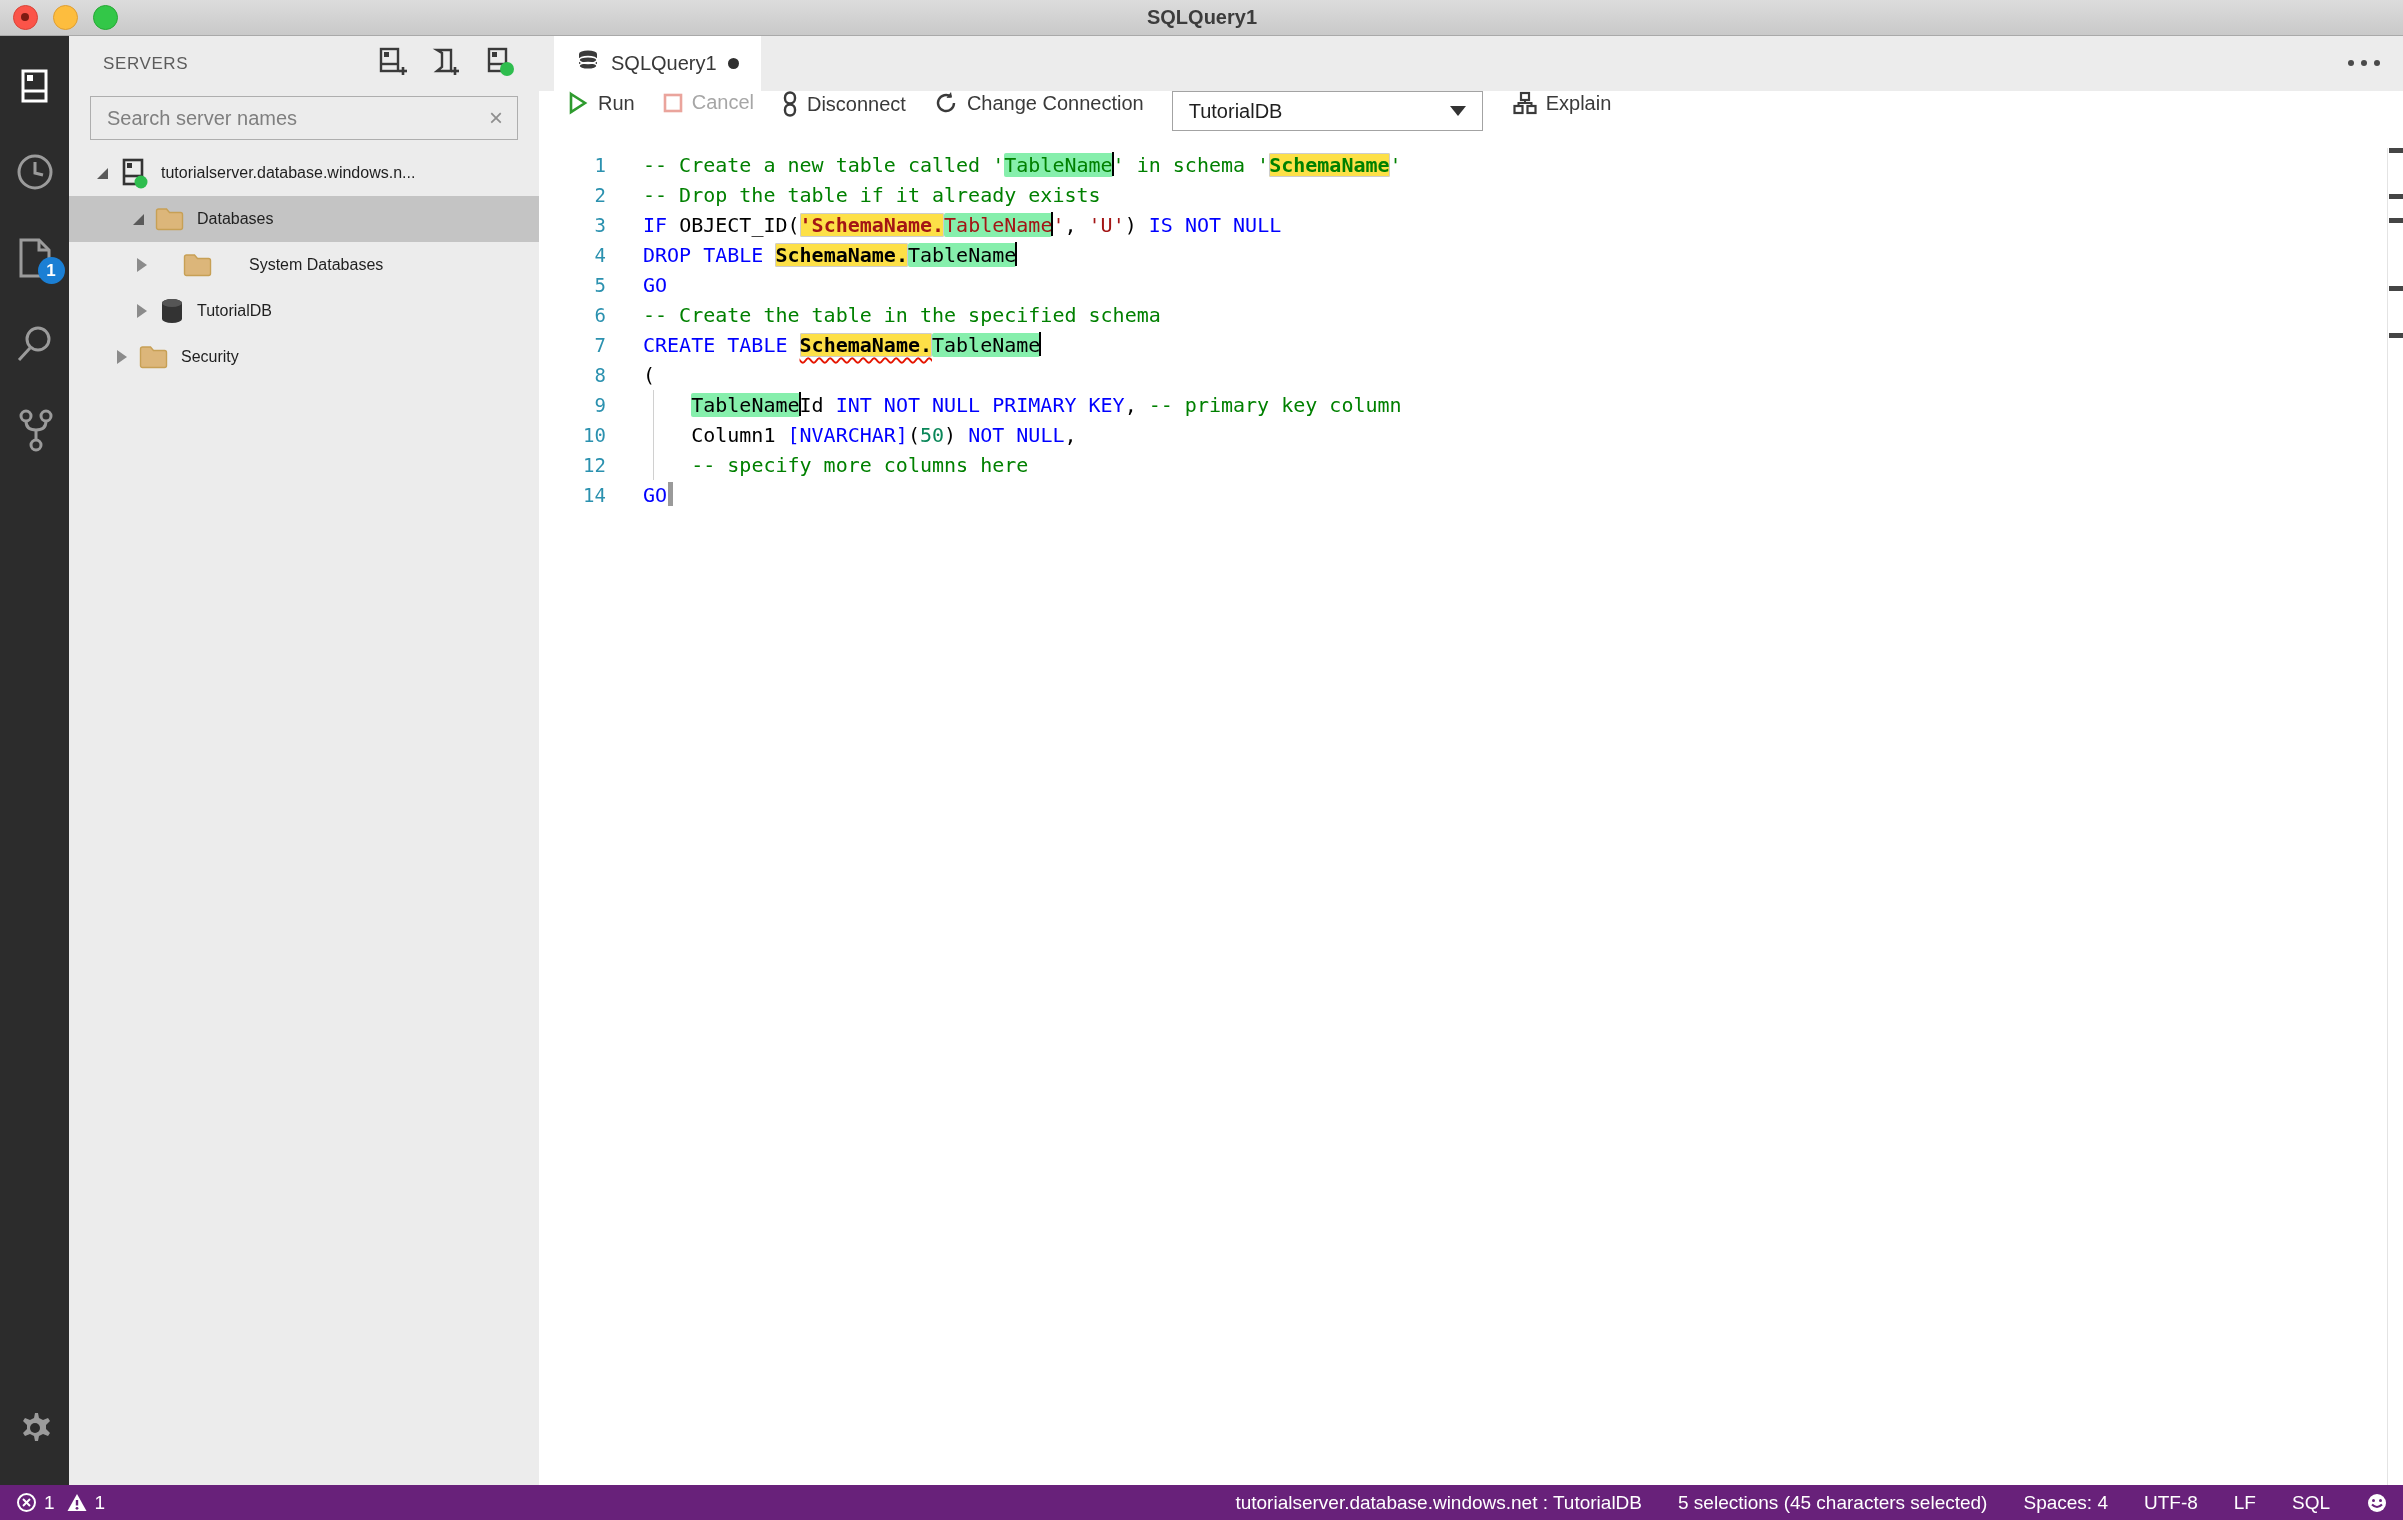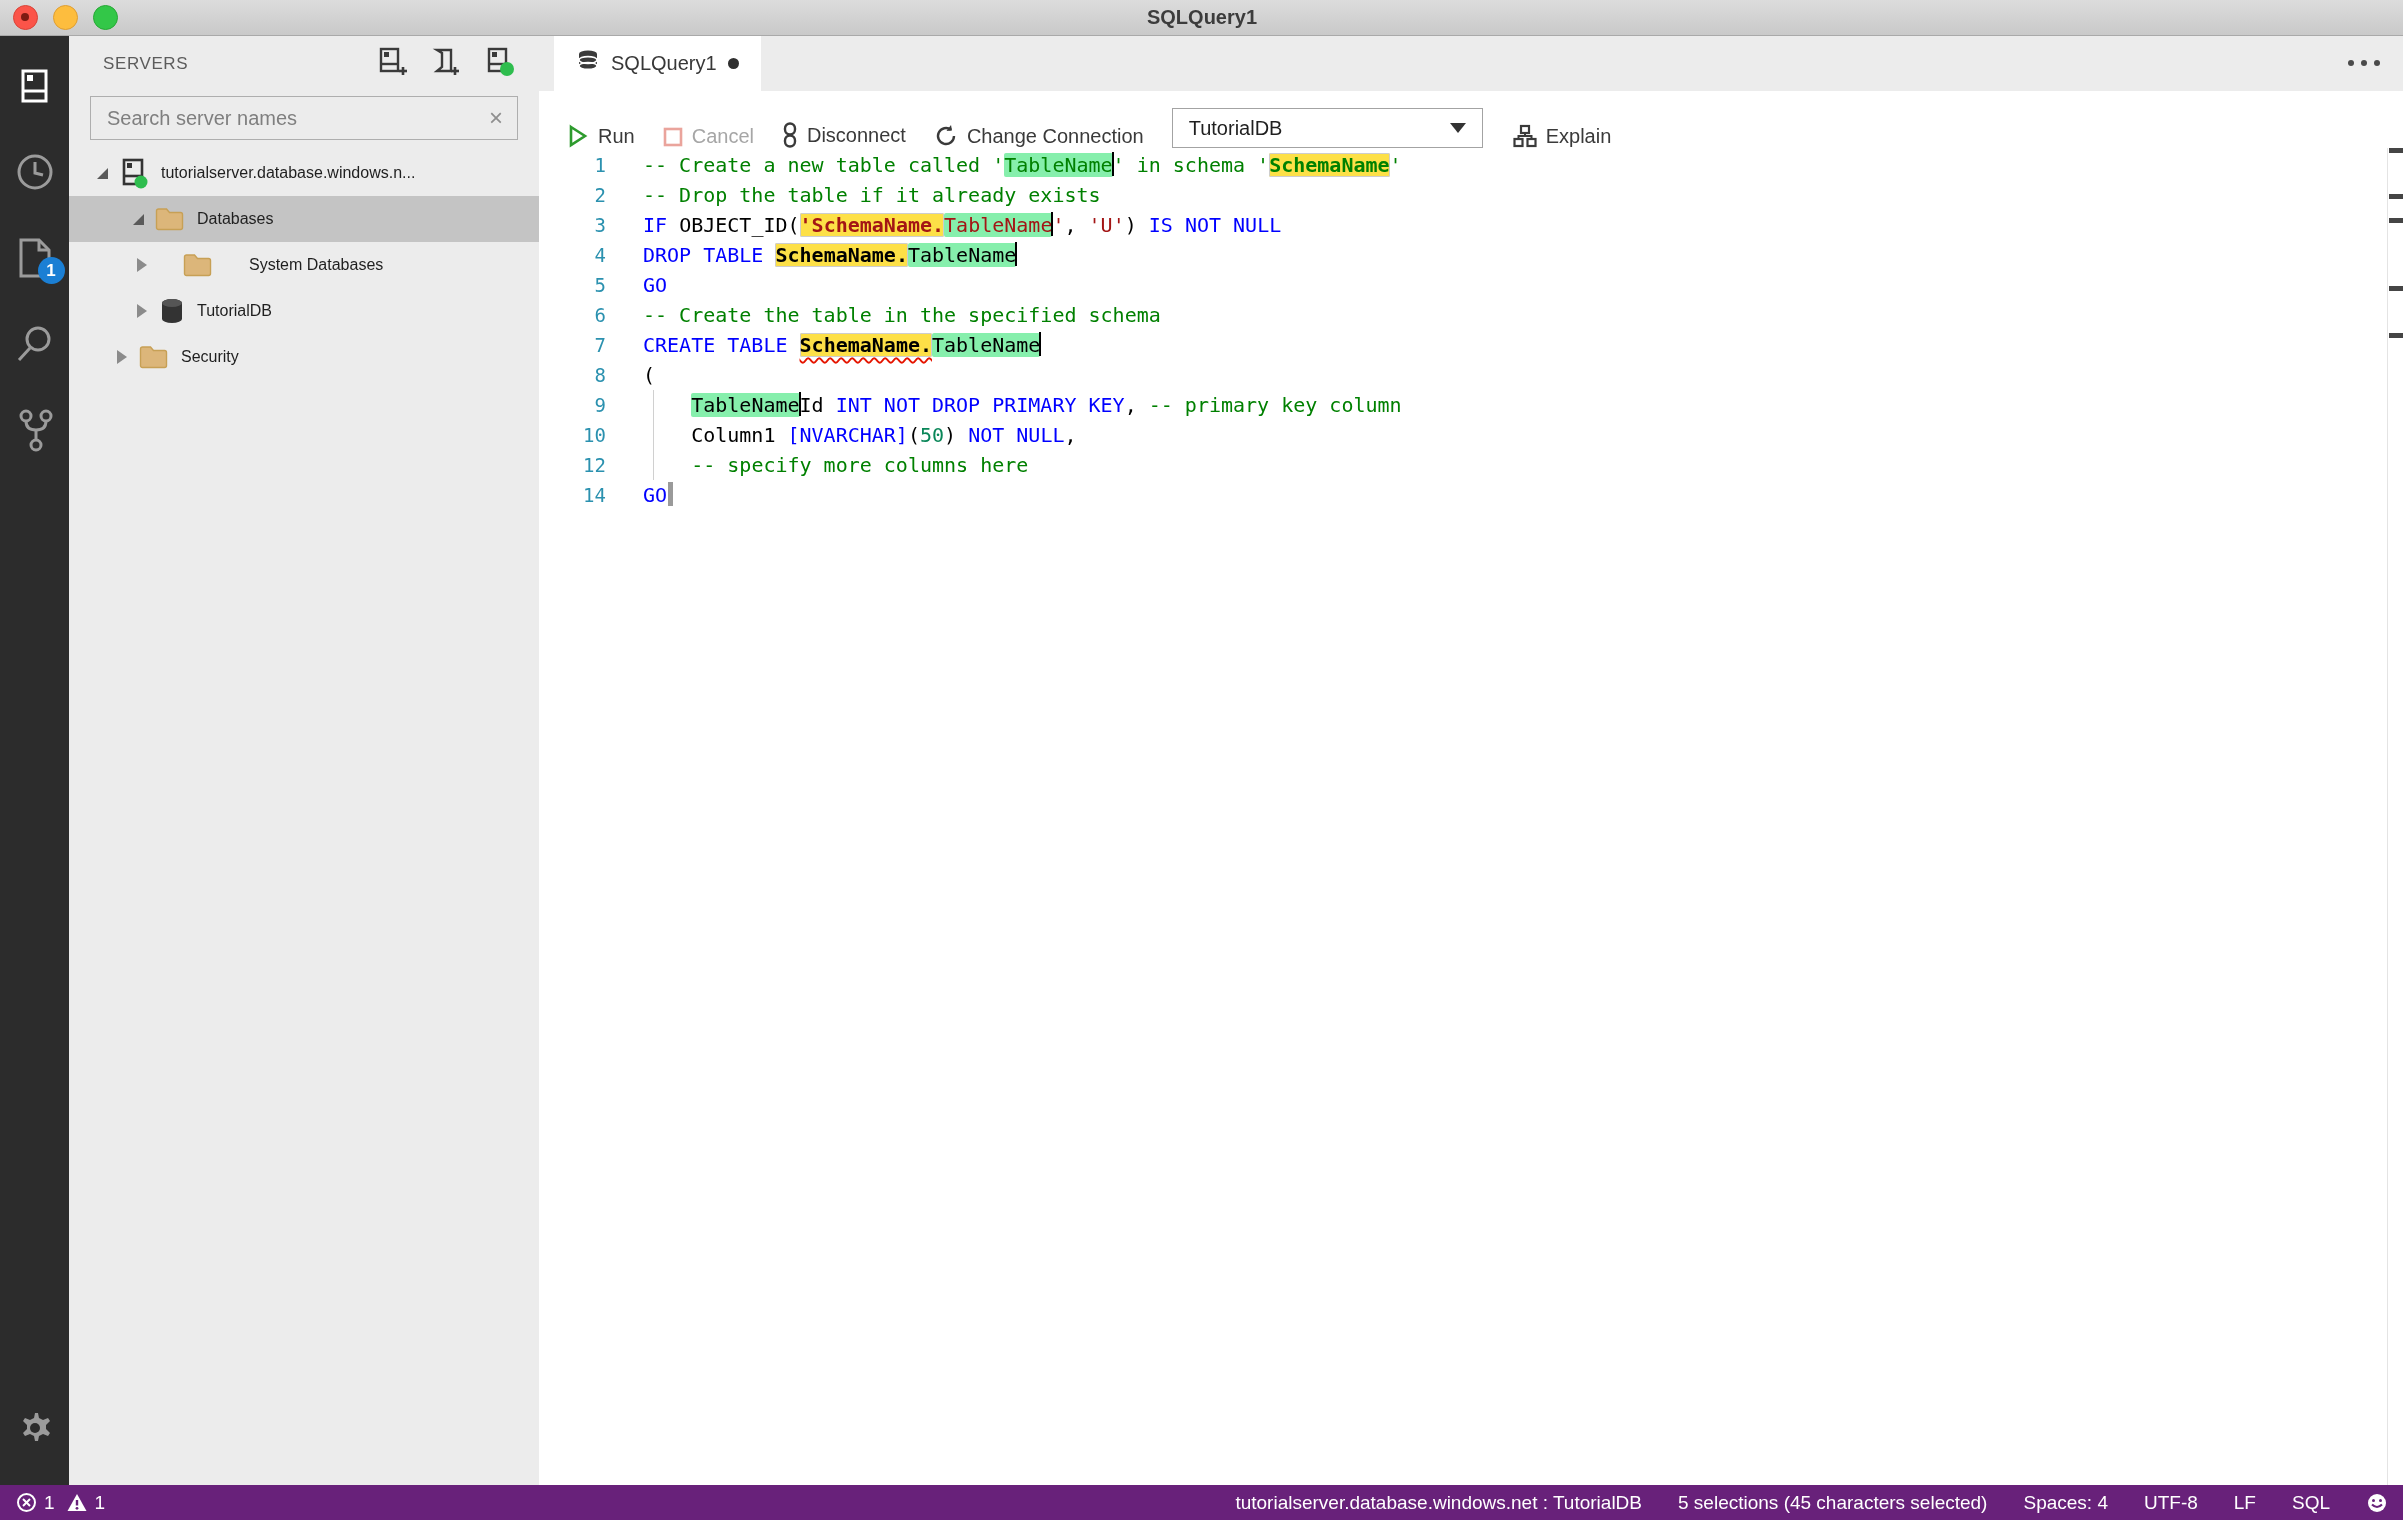--- a/index.html
+++ b/index.html
@@ -44,21 +44,21 @@
   .tw-col{width:0;height:0;border-top:7px solid transparent;border-bottom:7px solid transparent;border-left:10px solid #8b8b8b;}
   .tree-icon{margin:0 12px 0 6px;flex:none;display:flex;}
   
   .editor-col{flex:1;display:flex;flex-direction:column;min-width:0;background:#fff;}
   .tabstrip{height:55px;flex:none;background:#ececec;display:flex;position:relative;}
   .tab{margin-left:15px;background:#fff;display:flex;align-items:center;padding:0 22px;gap:11px;}
   .tab-label{font-size:20px;color:#383838;}
   .dirty-dot{width:11px;height:11px;border-radius:50%;background:#2f2f2f;}
   .ellipsis{position:absolute;right:24px;top:24px;display:flex;gap:7px;}
   .ellipsis i{width:6px;height:6px;border-radius:50%;background:#4a4a4a;}
-  .toolbar{height:57px;flex:none;background:#fff;display:flex;align-items:flex-end;padding-left:28px;font-size:20px;color:#3a3a3a;}
+  .toolbar{height:57px;flex:none;background:#fff;display:flex;align-items:flex-start;padding-left:28px;font-size:20px;color:#3a3a3a;}
   .tb-item{display:flex;align-items:center;gap:9px;margin-right:28px;}
   .tb-item.disabled{color:#a6a6a6;}
   .db-dropdown{width:277px;height:38px;border:1px solid #a3a3a3;background:#fff;display:flex;align-items:center;
                padding:0 16px;font-size:20px;color:#1f1f1f;margin-right:30px;}
   .db-dropdown .caret{margin-left:auto;width:0;height:0;border-left:8px solid transparent;border-right:8px solid transparent;border-top:10px solid #333;}
   
   .code-area{flex:1;position:relative;padding-top:2px;font-family:"DejaVu Sans Mono",monospace;font-size:20px;}
   .code-row{display:flex;height:30px;line-height:30px;}
   .gutter{width:67px;flex:none;text-align:right;color:#2b91af;font-size:19px;}
   .code-content{padding-left:37px;white-space:pre;position:relative;color:#000;}
@@ -334,21 +334,21 @@
             <div class="code-row">
               <div class="gutter">7</div>
               <div class="code-content"><span class="tk-kw">CREATE TABLE</span><span class="tk-id"> </span><span class="tk-id occ squiggle">SchemaName.</span><span class="tk-id sel">TableName</span><span class="cursor"></span></div>
             </div>
             <div class="code-row">
               <div class="gutter">8</div>
               <div class="code-content"><span class="tk-id">(</span></div>
             </div>
             <div class="code-row">
               <div class="gutter">9</div>
-              <div class="code-content"><span class="indent-guide"></span><span class="tk-id">    </span><span class="tk-id sel">TableName</span><span class="cursor"></span><span class="tk-id">Id </span><span class="tk-kw">INT NOT DROP PRIMARY KEY</span><span class="tk-id">, </span><span class="tk-cm">-- primary key column</span></div>
+              <div class="code-content"><span class="indent-guide"></span><span class="tk-id">    </span><span class="tk-id sel">TableName</span><span class="cursor"></span><span class="tk-id">Id </span><span class="tk-kw">INT NOT NULL PRIMARY KEY</span><span class="tk-id">, </span><span class="tk-cm">-- primary key column</span></div>
             </div>
             <div class="code-row">
               <div class="gutter">10</div>
               <div class="code-content"><span class="indent-guide"></span><span class="tk-id">    Column1 </span><span class="tk-kw">[NVARCHAR]</span><span class="tk-id">(</span><span class="tk-num">50</span><span class="tk-id">) </span><span class="tk-kw">NOT NULL</span><span class="tk-id">,</span></div>
             </div>
             <div class="code-row">
               <div class="gutter">12</div>
               <div class="code-content"><span class="indent-guide"></span><span class="tk-id">    </span><span class="tk-cm">-- specify more columns here</span></div>
             </div>
             <div class="code-row">

